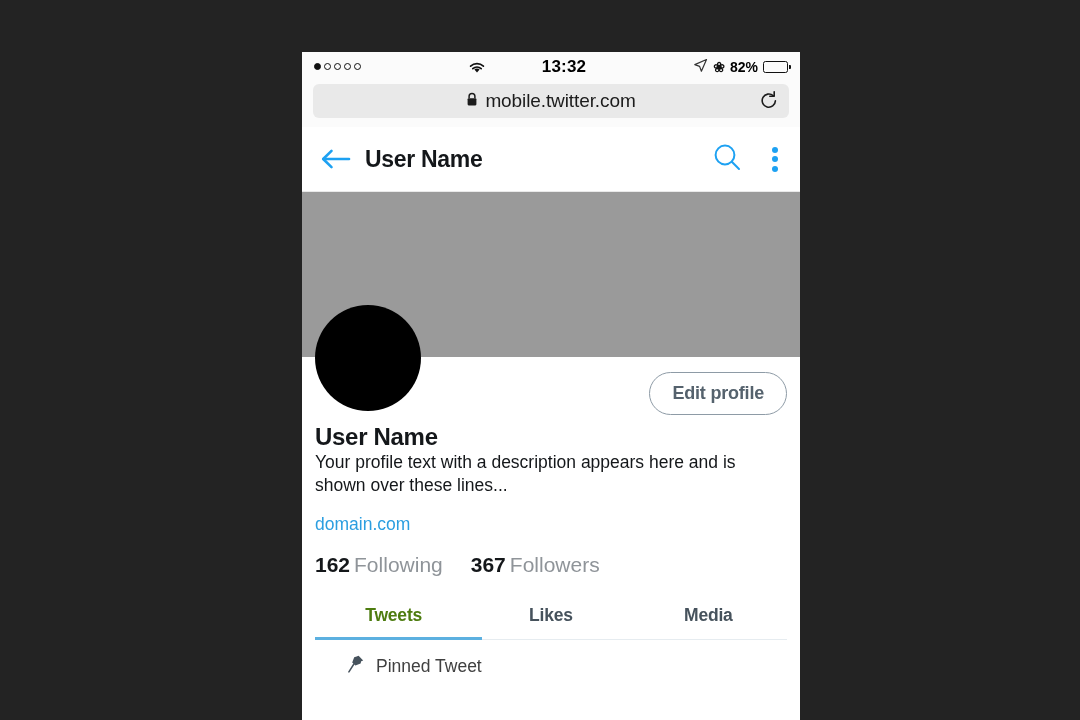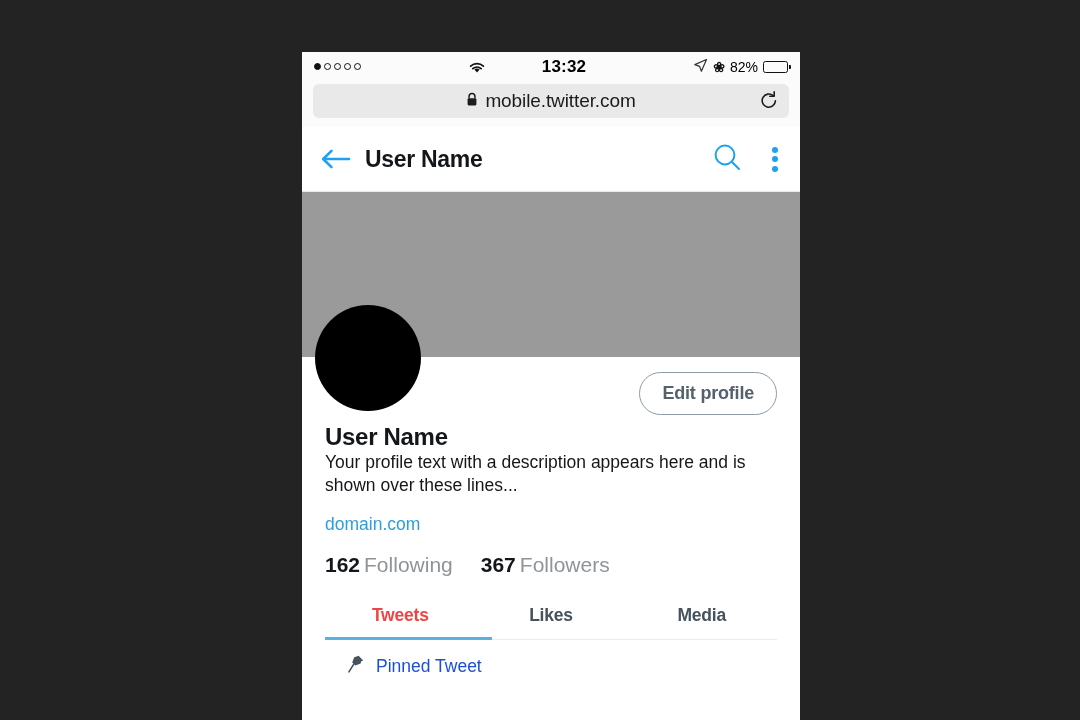--- a/index.html
+++ b/index.html
@@ -71,21 +71,21 @@
     width: 150px;
     justify-content: flex-end;
   }
   .bt-glyph {
     font-size: 14px;
     line-height: 1;
     color: #111;
   }
   .battery-pct {
     font-size: 14px;
-    font-weight: normal;
+    font-weight: bold;
   }
   .battery {
     position: relative;
     width: 25px;
     height: 12px;
     border: 1.3px solid #111;
     border-radius: 2.5px;
     box-sizing: border-box;
     padding: 1px;
   }
@@ -192,21 +192,21 @@
     width: 106px;
     height: 106px;
     border-radius: 50%;
     background: #000000;
     z-index: 5;
   }
 
   
   .profile {
     background: #fff;
-    padding: 0 23px;
+    padding: 0 13px;
     position: relative;
   }
   .edit-row {
     height: 62px;
     display: flex;
     align-items: center;
     justify-content: flex-end;
     padding-top: 10px;
     box-sizing: border-box;
   }
@@ -271,38 +271,38 @@
   .tab {
     flex: 1;
     text-align: center;
     font-size: 17.5px;
     font-weight: bold;
     color: #46525c;
     padding: 12px 0 13px 0;
     letter-spacing: -0.2px;
     cursor: pointer;
   }
-  .tab.active { color: #ef4444; }
+  .tab.active { color: #4d7c0f; }
   .tab-underline {
     position: absolute;
     bottom: -1px;
     left: 0;
     width: 167px;
     height: 3px;
     background: #5cb0e0;
   }
 
   
   .pinned {
     display: flex;
     align-items: center;
     gap: 12px;
     padding: 15px 13px 0 46px;
     font-size: 17.5px;
-    color: #1d4ed8;
+    color: #404040;
   }
 </style>
 </head>
 <body>
 
 <div class="phone">
 
   <div class="status-bar">
     <div class="signal-dots">
       <span class="dot filled"></span>

